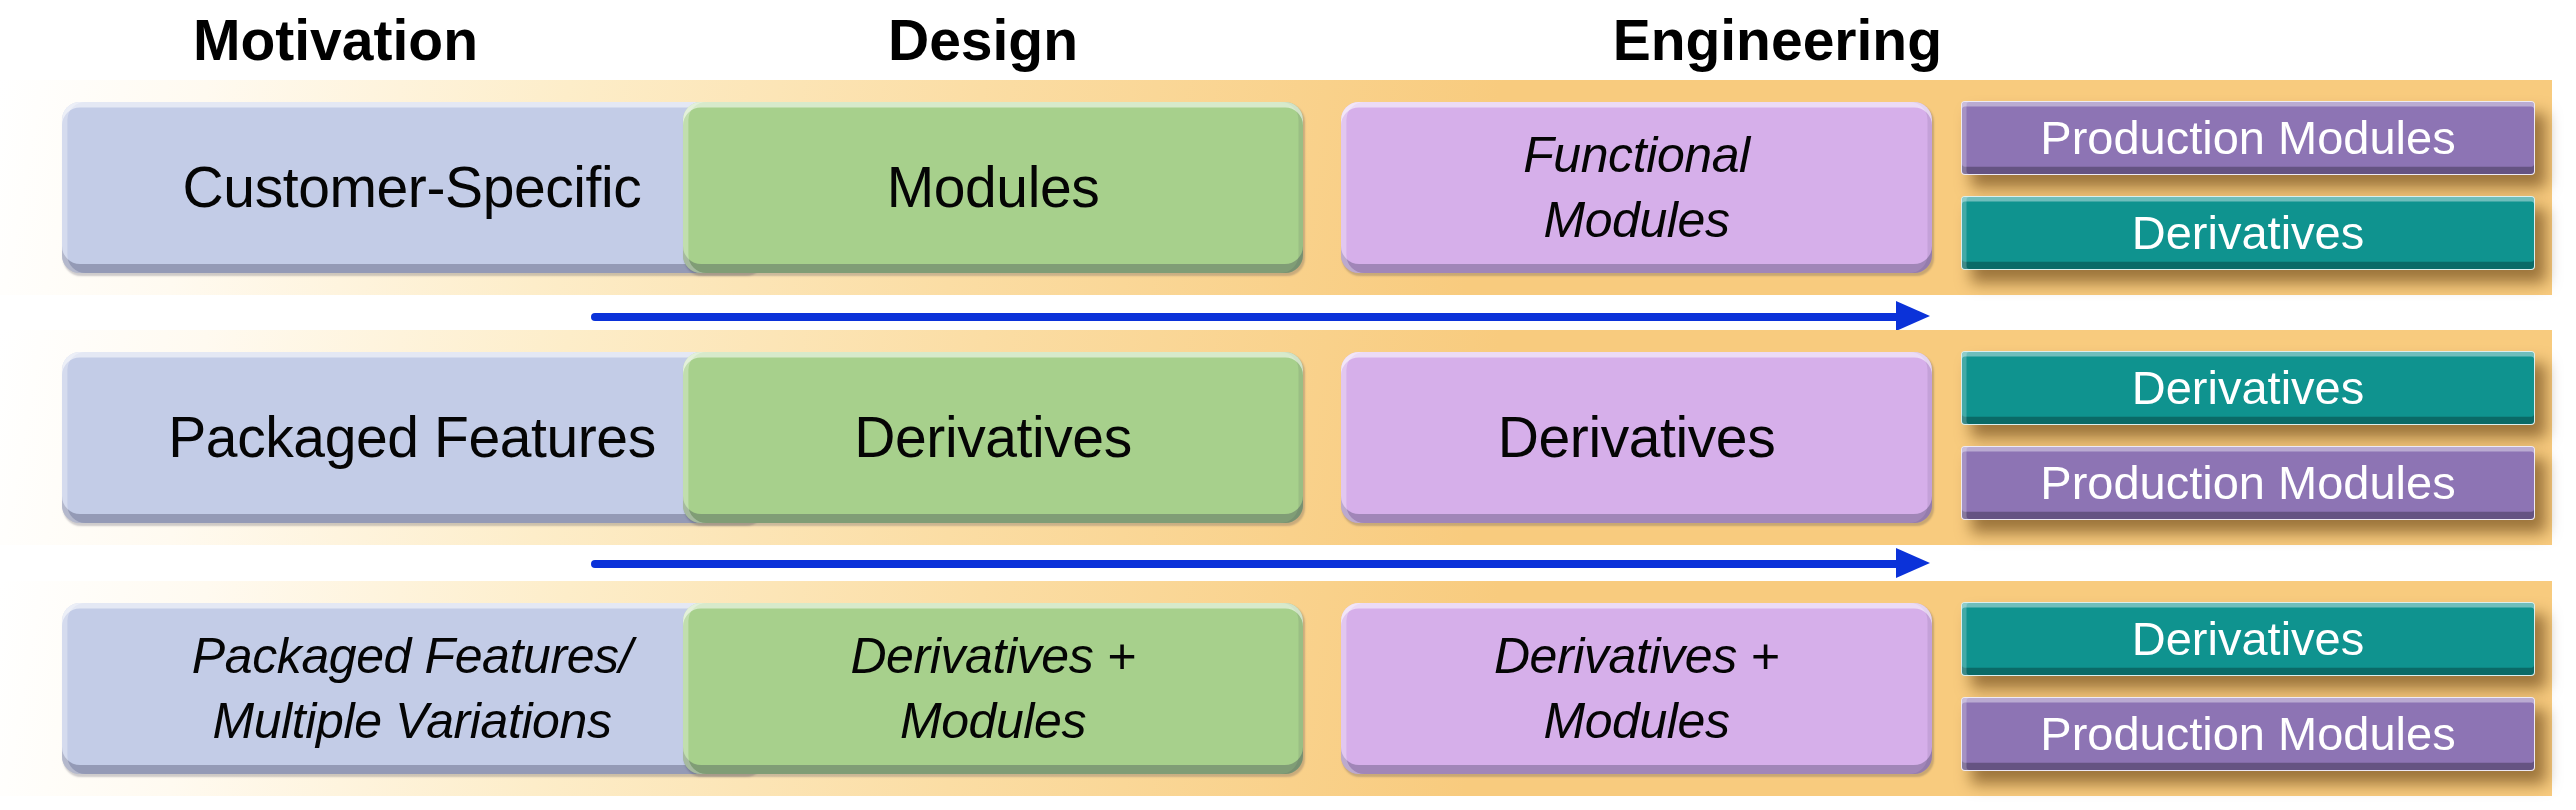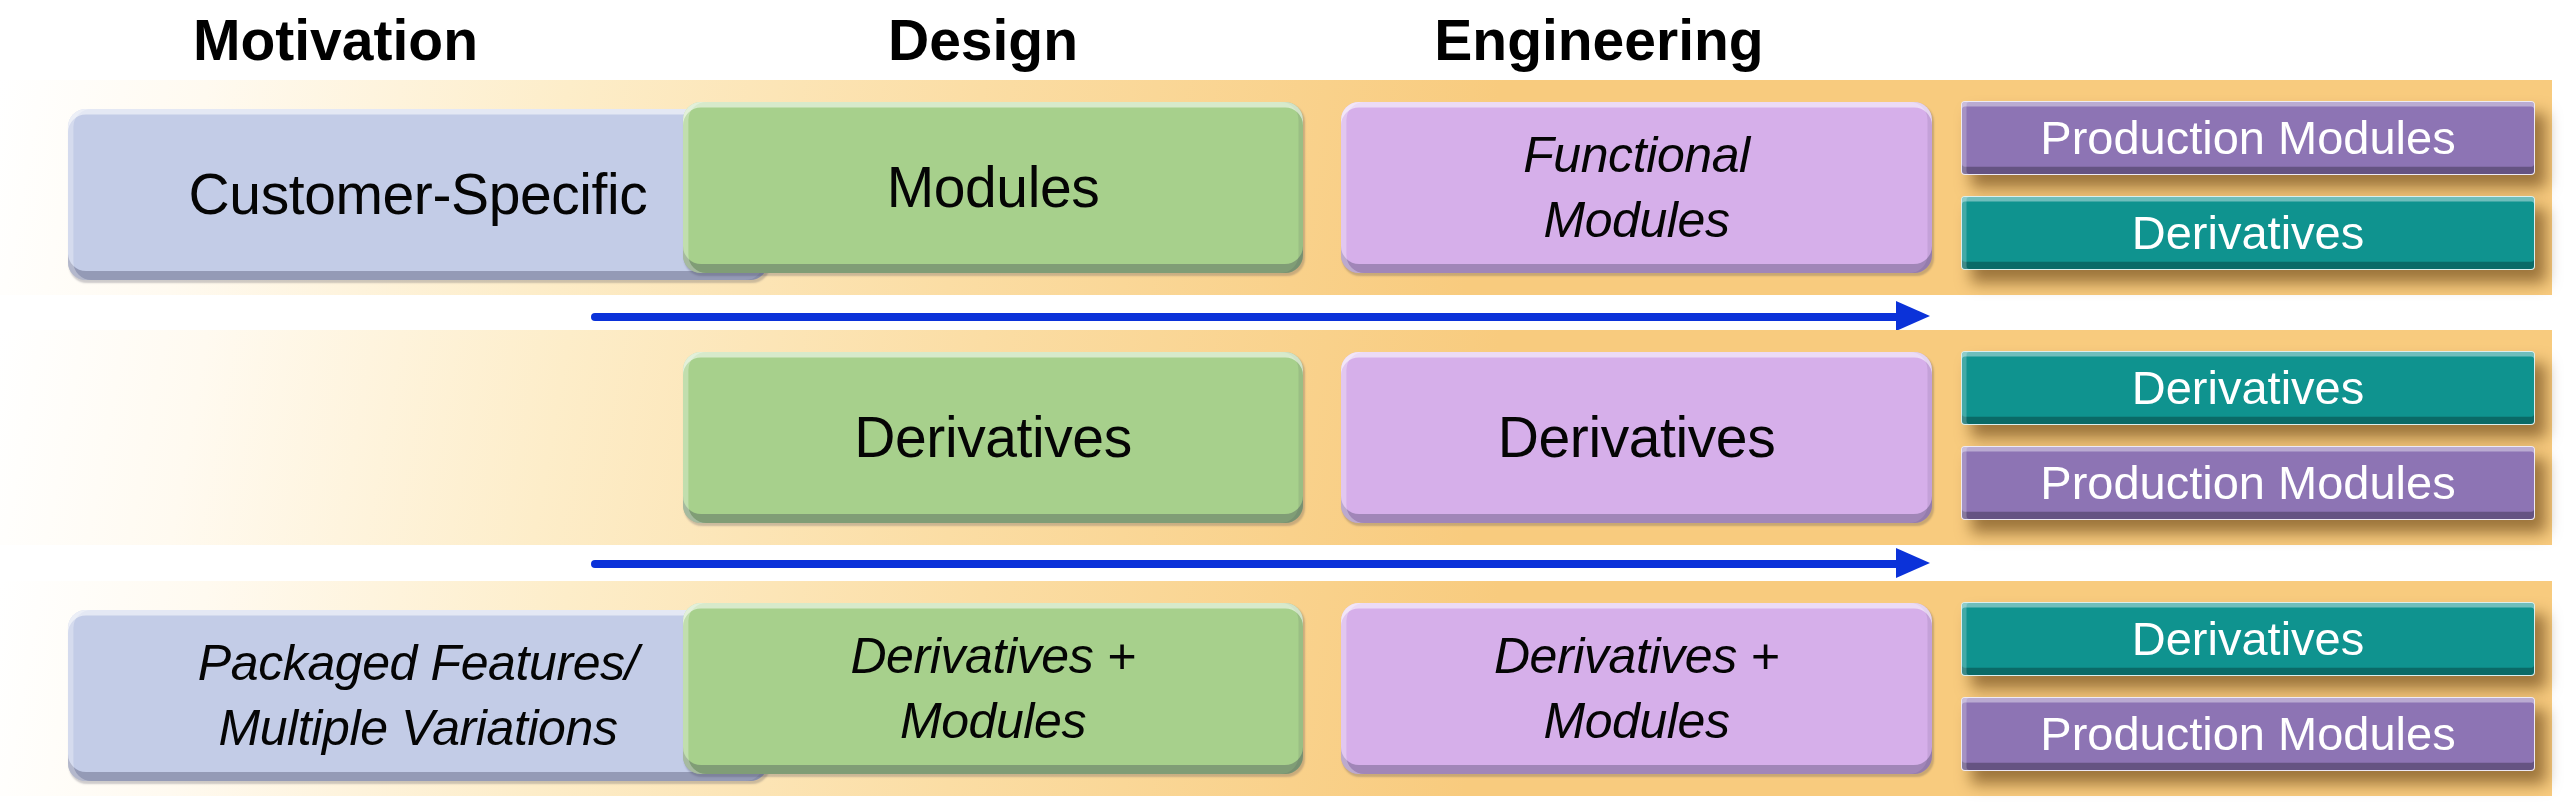--- a/index.html
+++ b/index.html
@@ -11,21 +11,21 @@
   #canvas{position:absolute;inset:0;width:2576px;height:810px;background:#ffffff;}
 
   
   .hdr{
     position:absolute;top:3.6px;height:72px;line-height:72px;width:628px;
     text-align:center;font-size:57px;font-weight:bold;color:var(--header-text);
     white-space:nowrap;
   }
   .hdr-motivation{left:21.5px;}
   .hdr-design{left:669px;}
-  .hdr-engineering{left:1285px;}
+  .hdr-engineering{left:1314px;text-align:right;}
   .hdr-manufacturing{left:1932px;}
 
   
   .band{
     position:absolute;left:0;width:2552px;height:215px;
     background:linear-gradient(100deg,
       #ffffff 0%, #fffaf0 8%, #fdedc9 22%, #fbdda4 38%,
       var(--band-orange) 58%, var(--band-orange) 100%);
   }
   .band-1{top:80px;}
@@ -42,21 +42,21 @@
     color:#050505;font-size:57px;line-height:65px;letter-spacing:-0.4px;
     white-space:pre-line;
     box-shadow:
       inset 0 5.4px 0 rgba(255,255,255,0.55),
       inset 5.4px 0 0 rgba(255,255,255,0.30),
       inset -4.5px 0 0 rgba(40,40,70,0.10),
       inset 0 -9px 0 rgba(40,40,70,0.30),
       1.8px 2.7px 1.8px rgba(60,60,80,0.25);
   }
   .main.twoline{font-size:50px;line-height:65px;font-style:italic;}
-  .col-motivation{left:68px;width:700px;background:var(--motivation-box);margin-top:7px;}
+  .col-motivation{left:62px;width:700px;background:var(--motivation-box);}
   .col-design{left:683px;width:620px;background:var(--design-box);}
   .col-engineering{left:1341px;width:591px;background:var(--engineering-box);}
 
   
   .mfg-stack{position:absolute;left:1961px;top:0;width:574px;height:215px;}
   .mfg{
     left:0;width:574px;height:74px;border-radius:4px;
     border:1.8px solid rgba(255,255,255,0.85);
     color:var(--manufacturing-text);font-size:47px;line-height:70px;
     white-space:nowrap;
@@ -105,20 +105,21 @@
       <div class="box mfg mfg-pos-1" data-variant="derivative">Derivatives</div>
     </div>
   </section>
 
   <div class="arrow arrow-1">
     <div class="shaft"></div>
     <div class="head"></div>
   </div>
 
   <section class="band band-2">
+    <div class="box main col-motivation">Packaged Features</div>
     <div class="box main col-design">Derivatives</div>
     <div class="box main col-engineering">Derivatives</div>
     <div class="mfg-stack">
       <div class="box mfg mfg-pos-0" data-variant="derivative">Derivatives</div>
       <div class="box mfg mfg-pos-1" data-variant="production">Production Modules</div>
     </div>
   </section>
 
   <div class="arrow arrow-2">
     <div class="shaft"></div>

